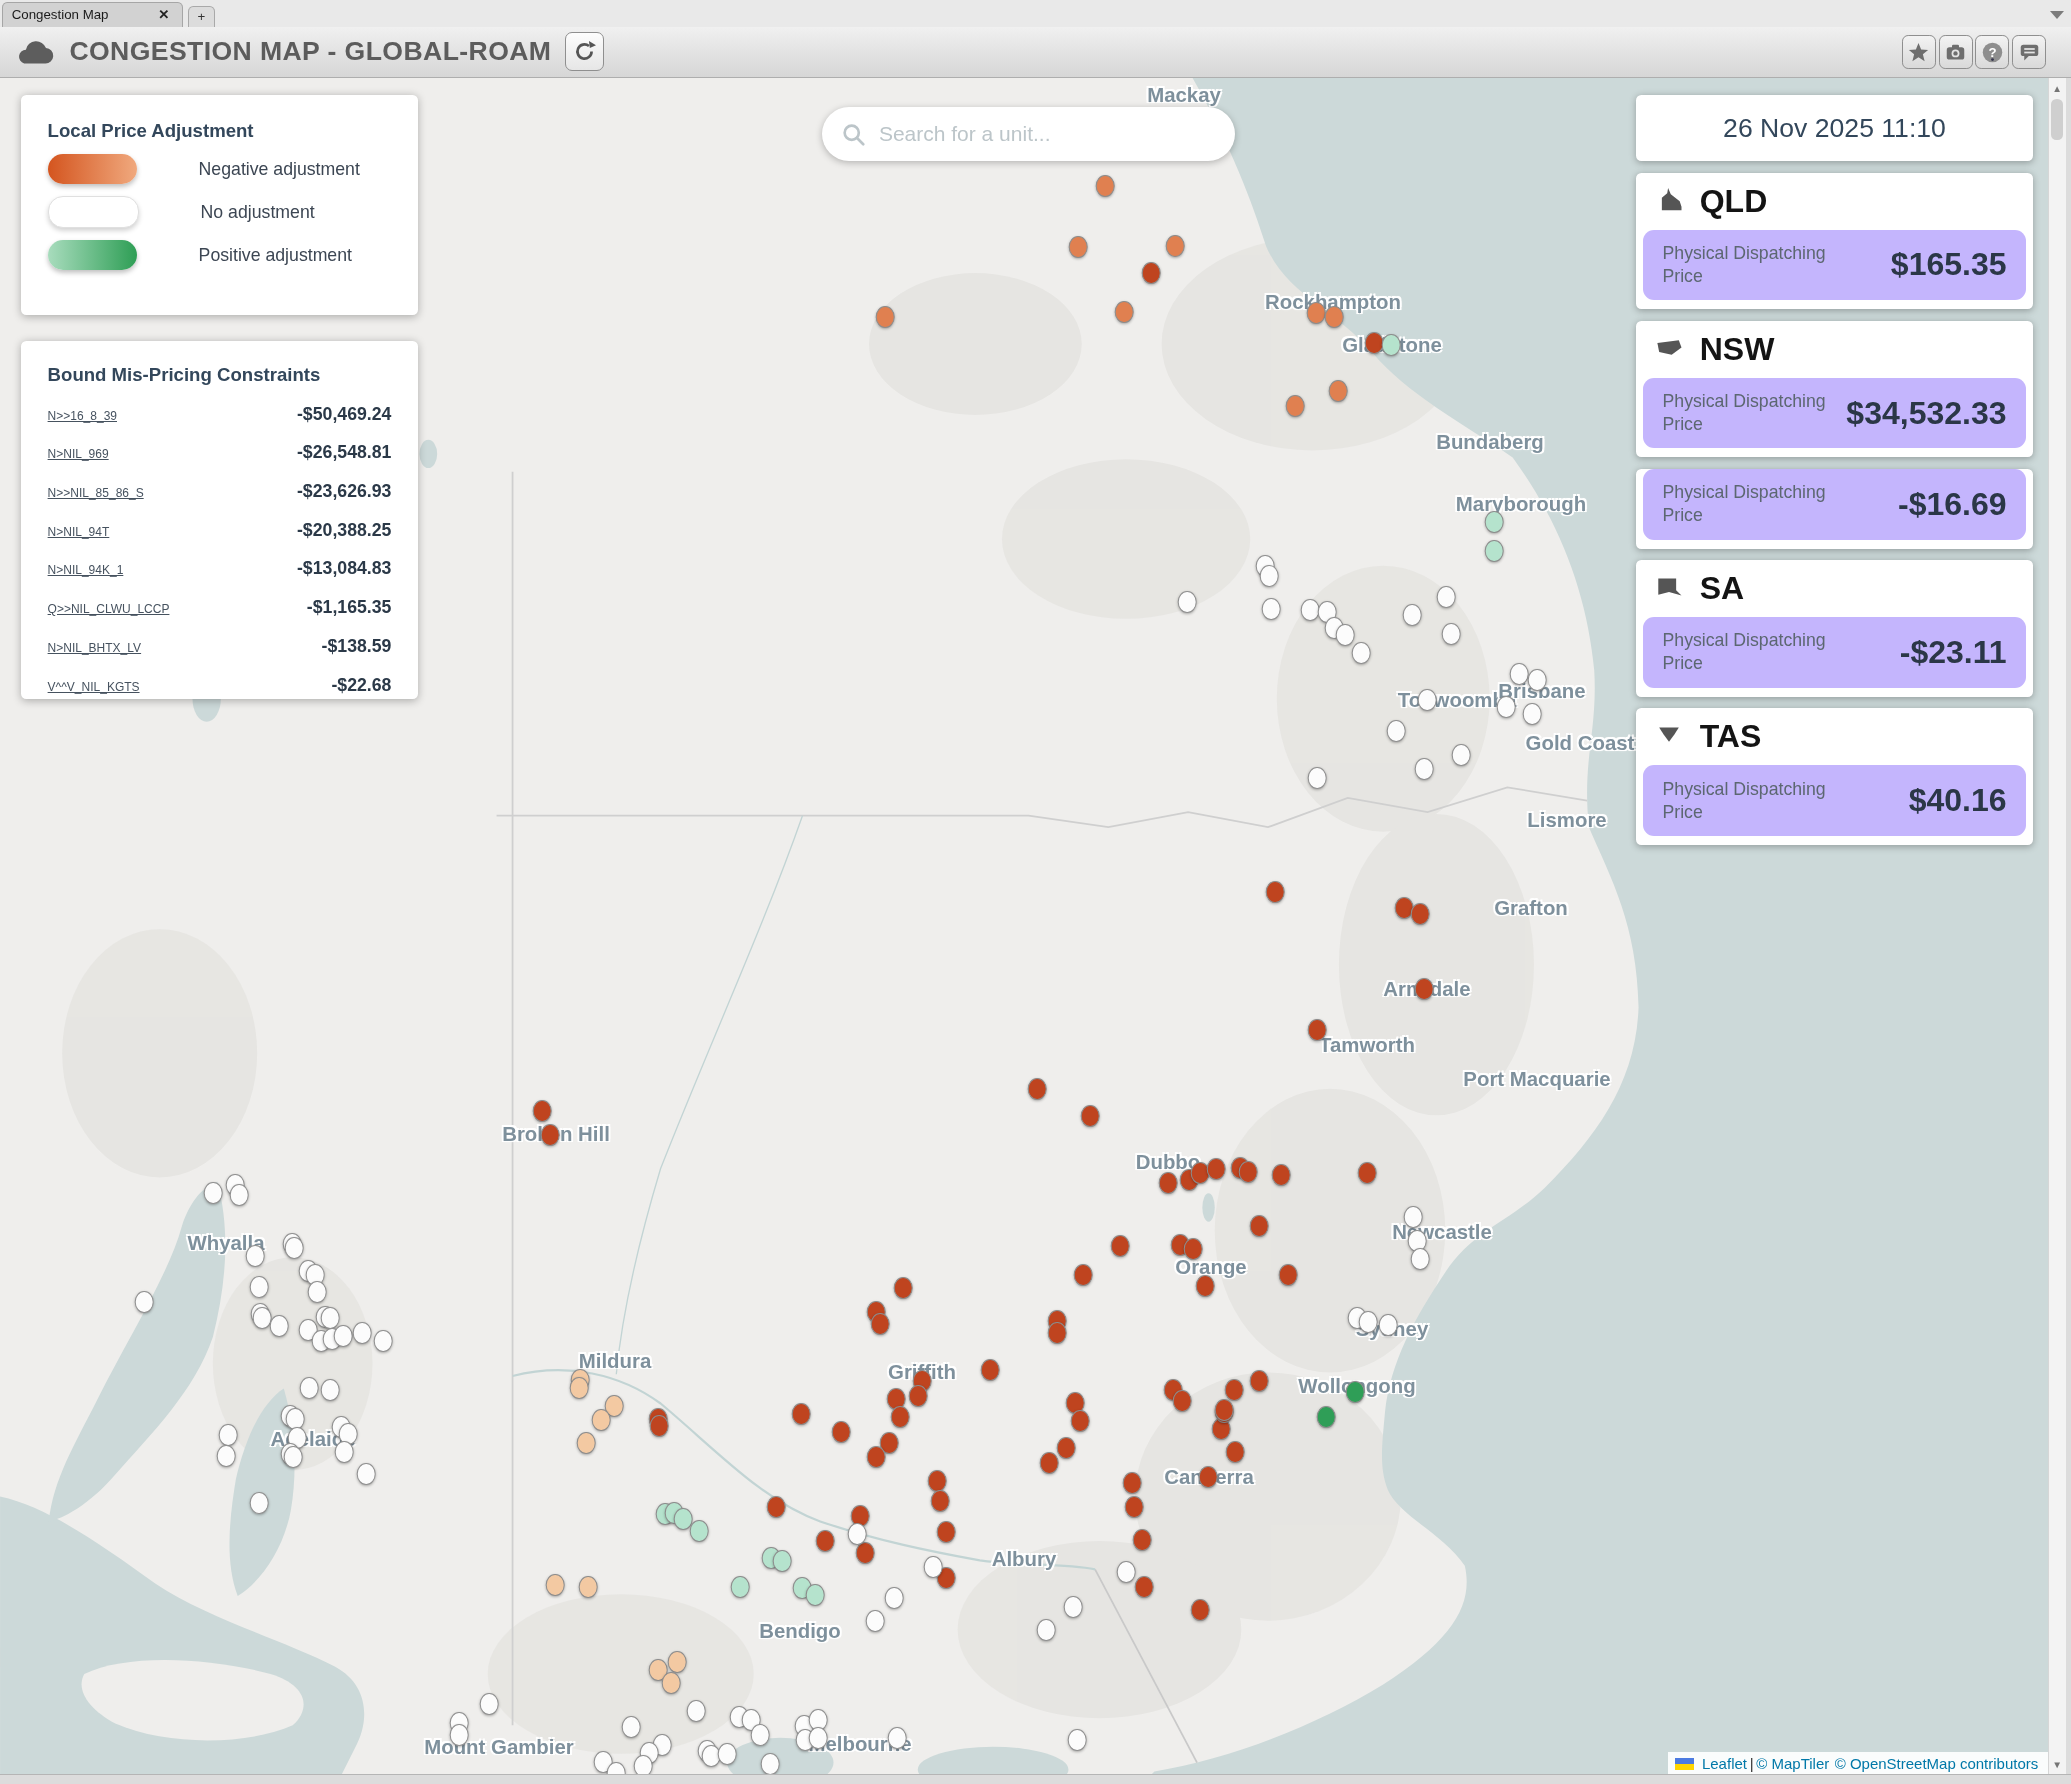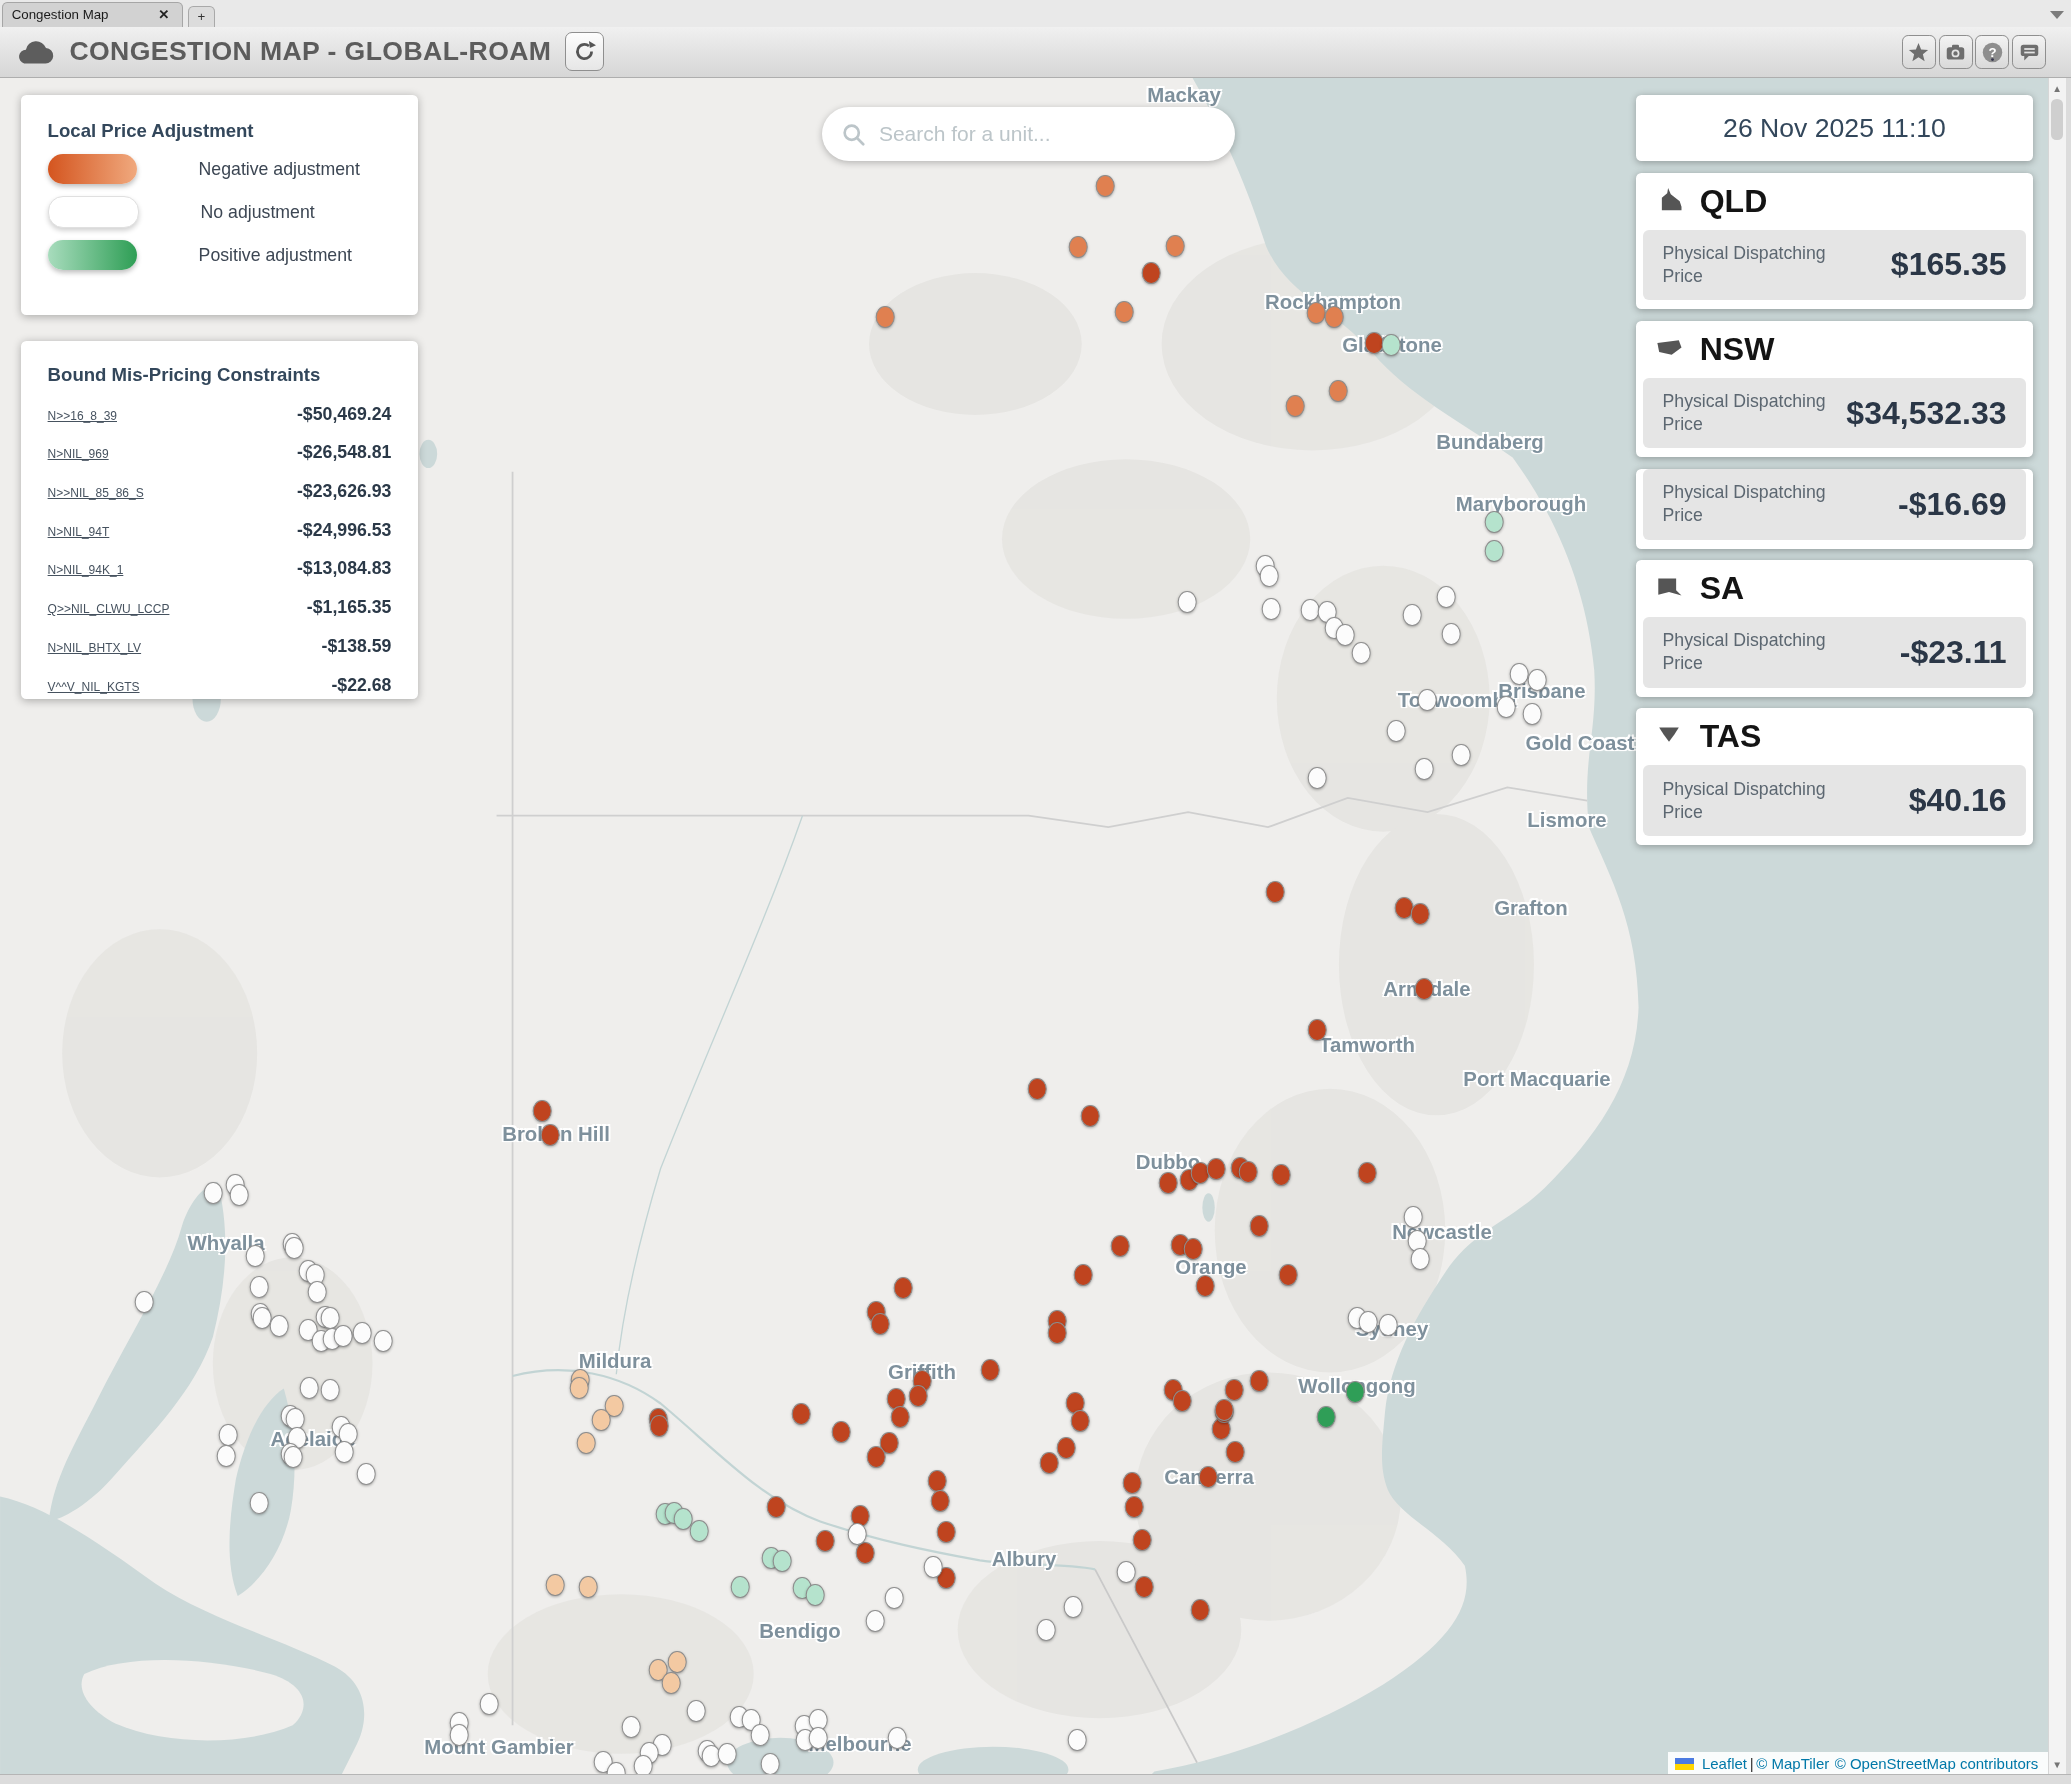--- a/index.html
+++ b/index.html
@@ -56,21 +56,21 @@
   .search input{border:none;outline:none;font-size:21px;color:#4a4a4a;flex:1;background:transparent;font-family:"Liberation Sans",sans-serif}
   .search input::placeholder{color:#bcc5c9}
   .search-icon{margin:0 12.4px 0 19.5px;flex:0 0 auto}
   
   .infopanel{position:absolute;left:1636px;top:95px;width:397px;z-index:10}
   .date-card{background:#fff;border-radius:5.3px;box-shadow:0 1.8px 7px rgba(0,0,0,.28);height:66px;display:flex;align-items:center;justify-content:center;
        font-size:26.6px;color:#33475b;margin-bottom:11.5px}
   .region-card{background:#fff;border-radius:5.3px;box-shadow:0 1.8px 7px rgba(0,0,0,.28);margin-bottom:11.5px;overflow:hidden}
   .rc-head{display:flex;align-items:center;height:57px;padding:0 17.7px}
   .rc-name{font-size:32px;font-weight:bold;color:#141414;margin-left:16px}
-  .rc-body{background:#e5e5e5;margin:0 7px 8.9px 7px;border-radius:6px;display:flex;align-items:center;justify-content:space-between;
+  .rc-body{background:#c4b5fd;margin:0 7px 8.9px 7px;border-radius:11px;display:flex;align-items:center;justify-content:space-between;
        padding:12.4px 19.5px;box-sizing:border-box}
   .rc-label{font-size:17.7px;color:#5c6771;line-height:1.3;width:204px}
   .rc-value{font-size:32px;font-weight:bold;color:#2b3747;white-space:nowrap}
   
   .attrib{position:absolute;right:23px;bottom:9.8px;height:23px;background:rgba(255,255,255,.9);display:flex;align-items:center;
        padding:0 7px;font-size:15px;color:#333;z-index:50;white-space:nowrap}
   .attrib a{color:#0078A8;text-decoration:none;margin:0 2.7px;cursor:pointer}
   .flag{width:18.6px;height:12.4px;display:inline-block;margin-right:5.3px;background:linear-gradient(#4C7BE1 50%,#FFD500 50%)}
 </style>
 </head>
@@ -444,21 +444,21 @@
       <div class="con-row">
         <a class="con-name">N&gt;NIL_969</a>
         <span class="con-val">-$26,548.81</span>
       </div>
       <div class="con-row">
         <a class="con-name">N&gt;&gt;NIL_85_86_S</a>
         <span class="con-val">-$23,626.93</span>
       </div>
       <div class="con-row">
         <a class="con-name">N&gt;NIL_94T</a>
-        <span class="con-val">-$24,996.53</span>
+        <span class="con-val">-$20,388.25</span>
       </div>
       <div class="con-row">
         <a class="con-name">N&gt;NIL_94K_1</a>
         <span class="con-val">-$13,084.83</span>
       </div>
       <div class="con-row">
         <a class="con-name">Q&gt;&gt;NIL_CLWU_LCCP</a>
         <span class="con-val">-$1,165.35</span>
       </div>
       <div class="con-row">

